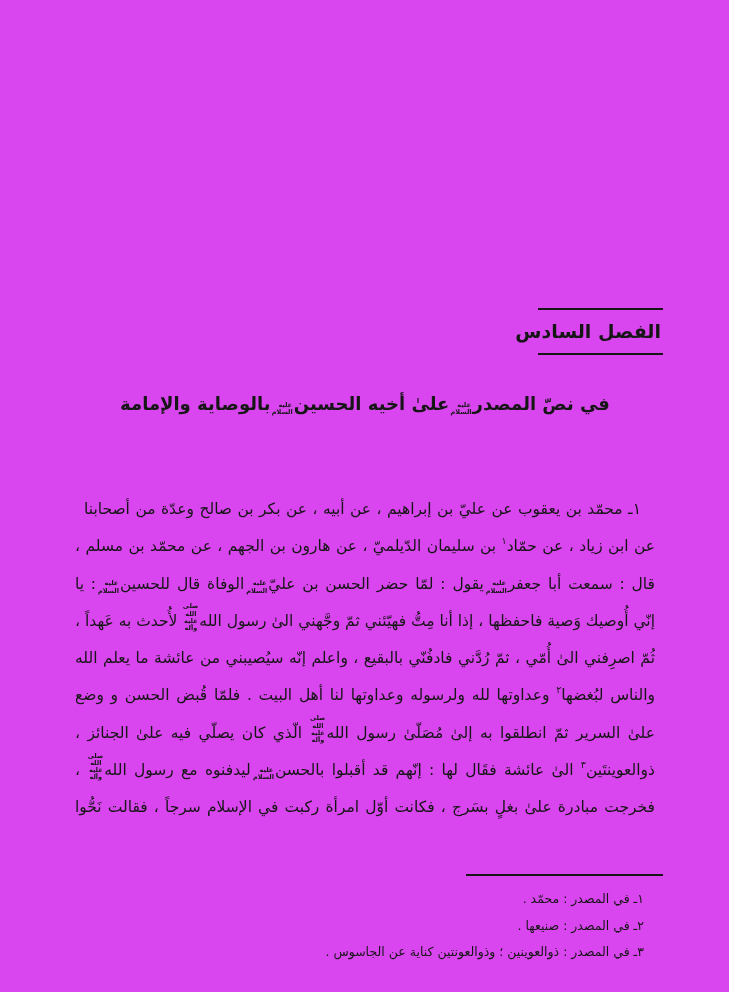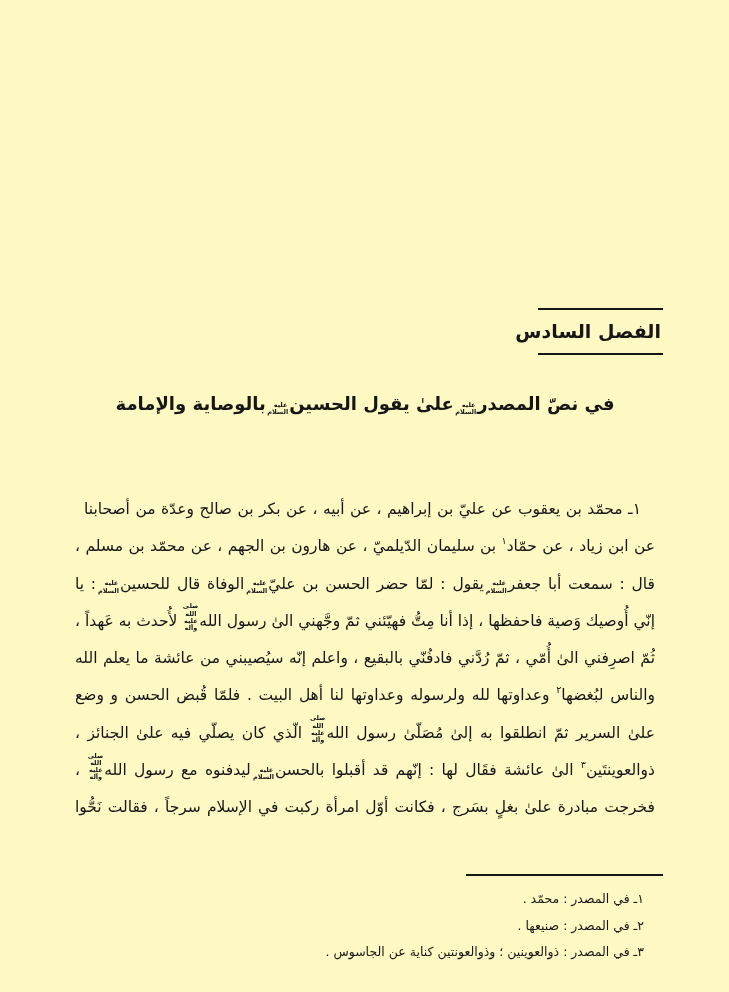--- a/index.html
+++ b/index.html
@@ -92,27 +92,27 @@
     right: 85px;
     left: 75px;
     font-size: 12.5px;
     line-height: 26.5px;
     text-align: right;
   }
 </style>
 </head>
 <body>
 
-<div class="page" style="background: #fef9c3; color: rgb(22, 22, 22);">
+<div class="page" style="background: #d946ef; color: rgb(22, 22, 22);">
 
   <div class="chapter-box">
     <span>الفصل السادس</span>
   </div>
 
-  <div class="section-title"><span>في نصّ المصدر</span><span class="hon">عليه السلام</span><span> علىٰ يقول الحسين</span><span class="hon">عليه السلام</span><span> بالوصاية والإمامة</span></div>
+  <div class="section-title"><span>في نصّ المصدر</span><span class="hon">عليه السلام</span><span> علىٰ أخيه الحسين</span><span class="hon">عليه السلام</span><span> بالوصاية والإمامة</span></div>
 
   <div class="body-block">
       <div class="body-line indent"><span>١ـ محمّد بن يعقوب عن عليّ بن إبراهيم ، عن أبيه ، عن بكر بن صالح وعدّة من أصحابنا ،</span></div>
       <div class="body-line"><span>عن ابن زياد ، عن حمّاد</span><span class="fnref">١</span><span> بن سليمان الدّيلميّ ، عن هارون بن الجهم ، عن محمّد بن مسلم ،</span></div>
       <div class="body-line"><span>قال : سمعت أبا جعفر</span><span class="hon">عليه السلام</span><span> يقول : لمّا حضر الحسن بن عليّ</span><span class="hon">عليه السلام</span><span> الوفاة قال للحسين</span><span class="hon">عليه السلام</span><span> : يا أخي</span></div>
       <div class="body-line"><span>إنّي أُوصيك وَصية فاحفظها ، إذا أنا مِتُّ فهيّئني ثمّ وجَّهني الىٰ رسول الله</span><span class="hon">صلى الله عليه وآله</span><span> لأُحدث به عَهداً ،</span></div>
       <div class="body-line"><span>ثُمّ اصرِفني الىٰ أُمّي ، ثمّ رُدَّني فادفُنّي بالبقيع ، واعلم إنّه سيُصيبني من عائشة ما يعلم الله</span></div>
       <div class="body-line"><span>والناس لبُغضها</span><span class="fnref">٢</span><span> وعداوتها لله ولرسوله وعداوتها لنا أهل البيت . فلمّا قُبض الحسن و وضع</span></div>
       <div class="body-line"><span>علىٰ السرير ثمّ انطلقوا به إلىٰ مُصَلّىٰ رسول الله</span><span class="hon">صلى الله عليه وآله</span><span> الّذي كان يصلّي فيه علىٰ الجنائز ، فصلّىٰ</span></div>
       <div class="body-line"><span>ذوالعوينتَين</span><span class="fnref">٣</span><span> الىٰ عائشة فقَال لها : إنّهم قد أقبلوا بالحسن</span><span class="hon">عليه السلام</span><span> ليدفنوه مع رسول الله</span><span class="hon">صلى الله عليه وآله</span><span> ،</span></div>

